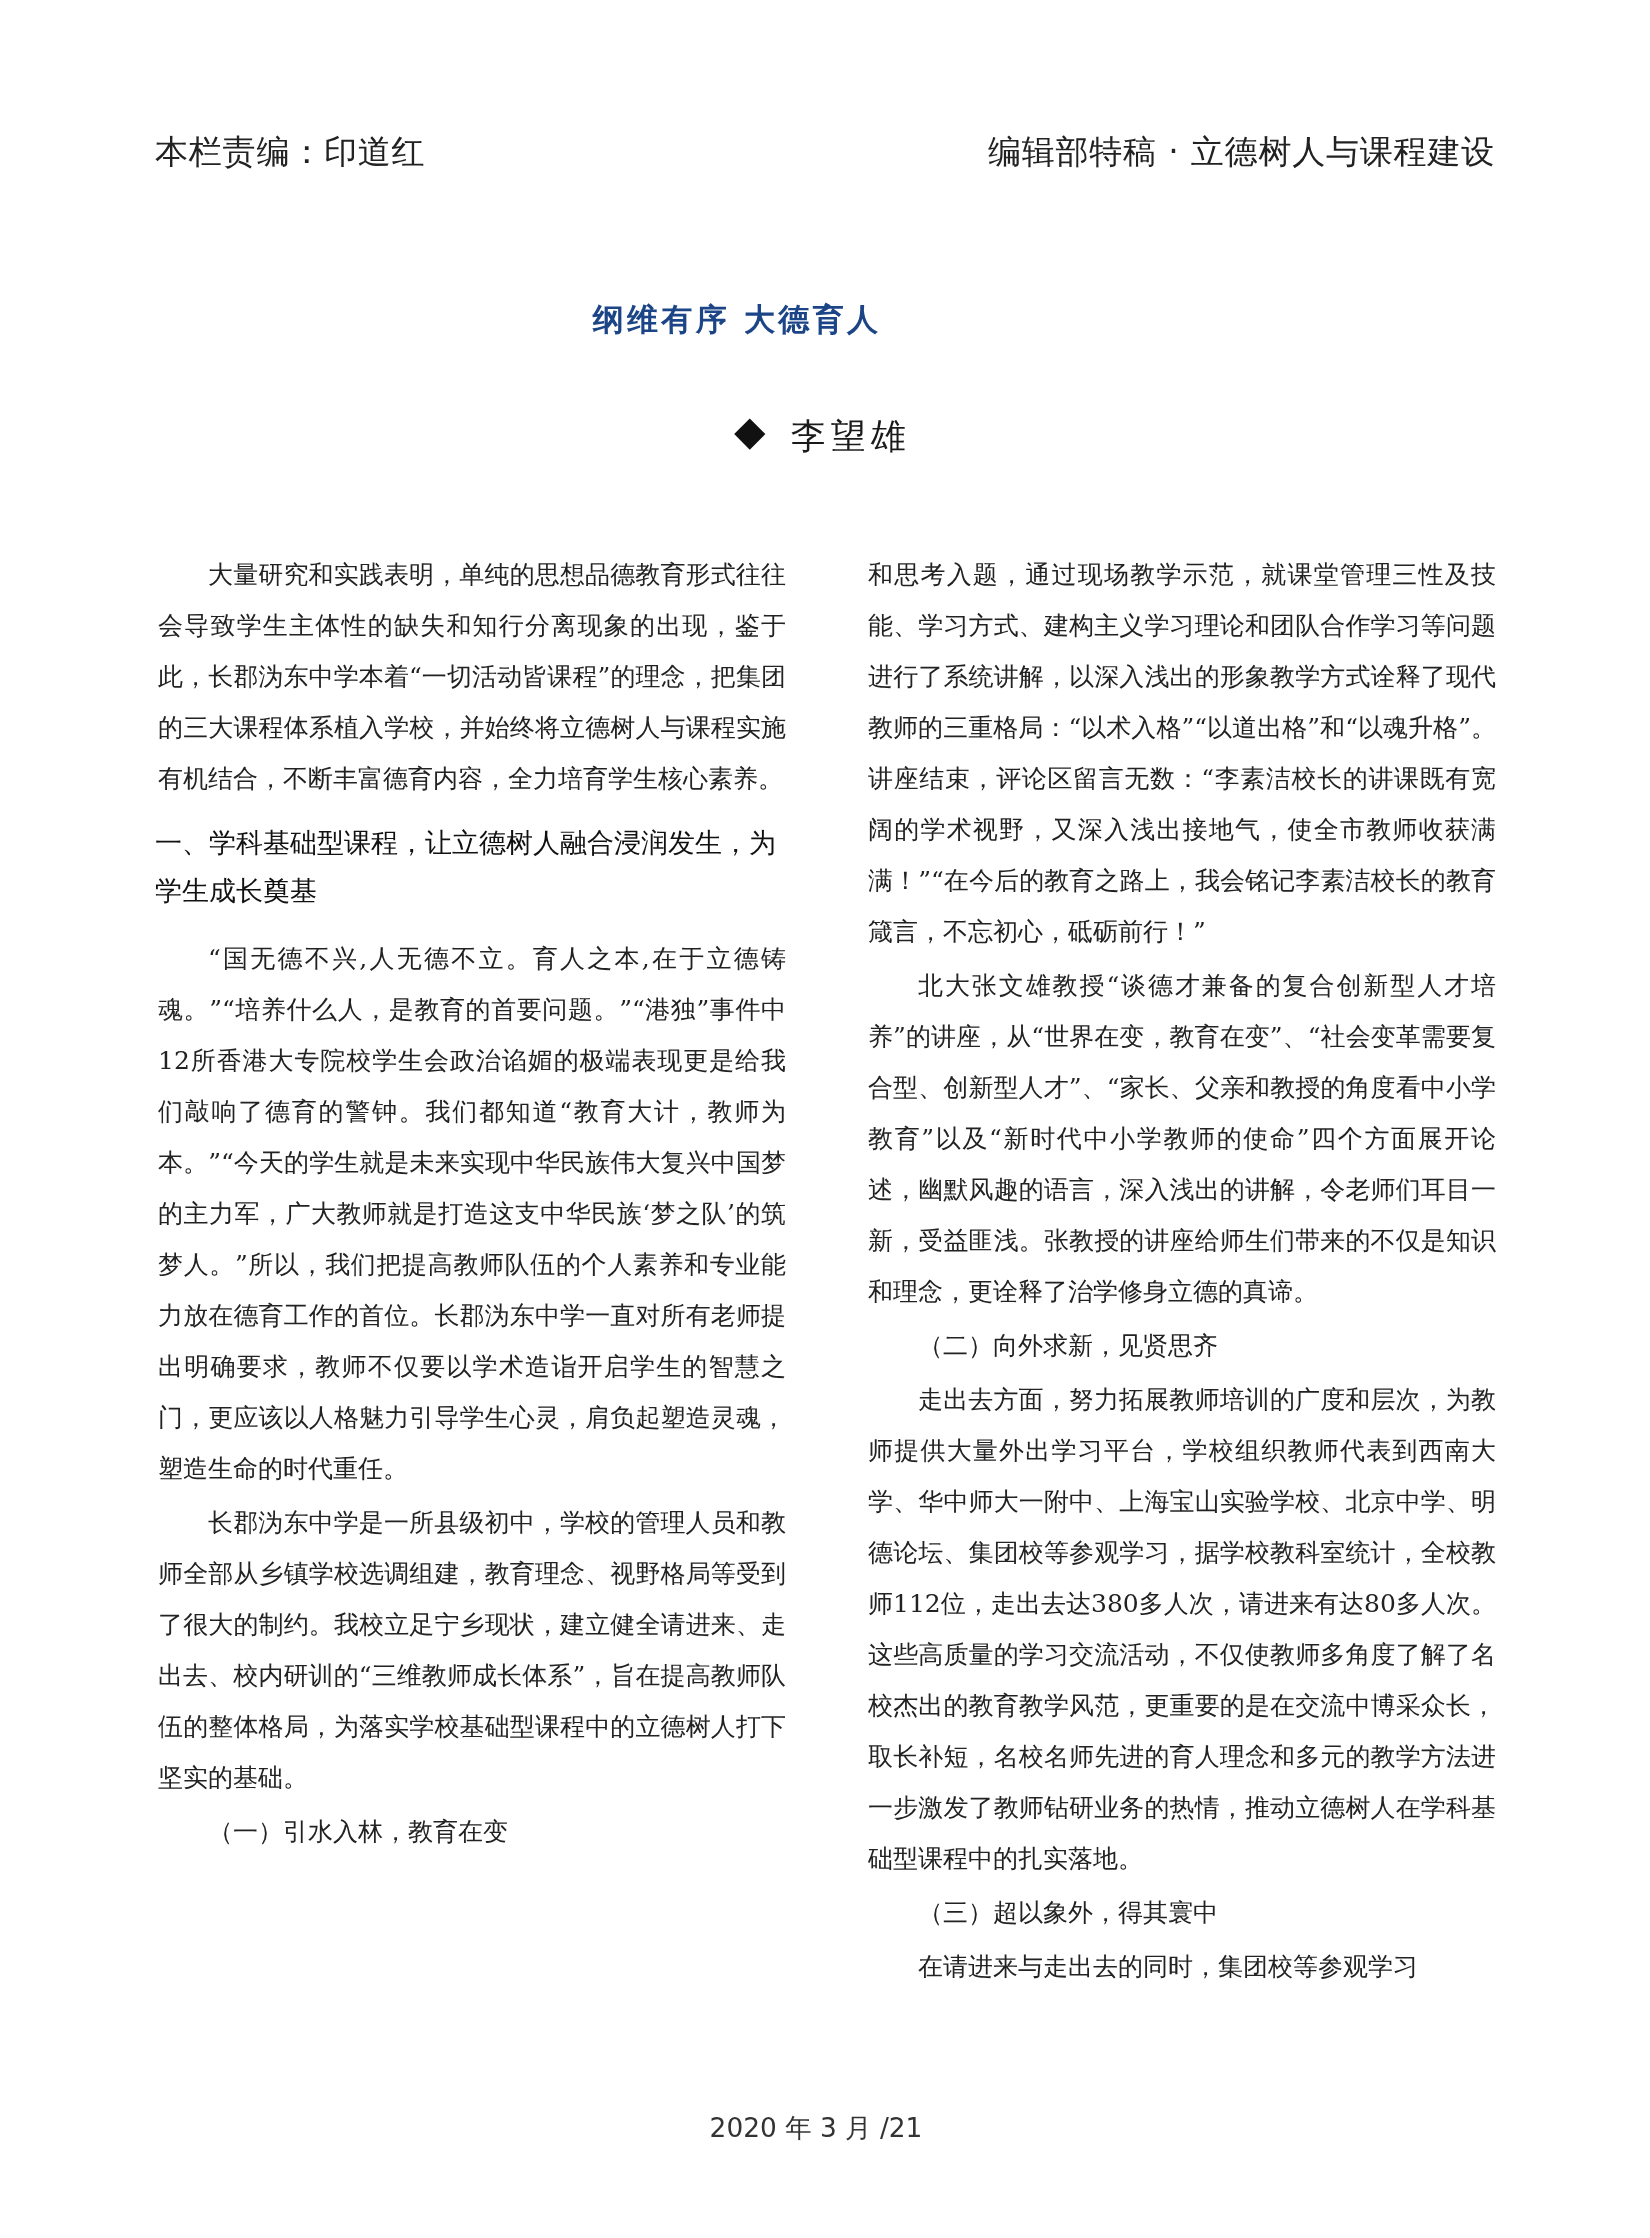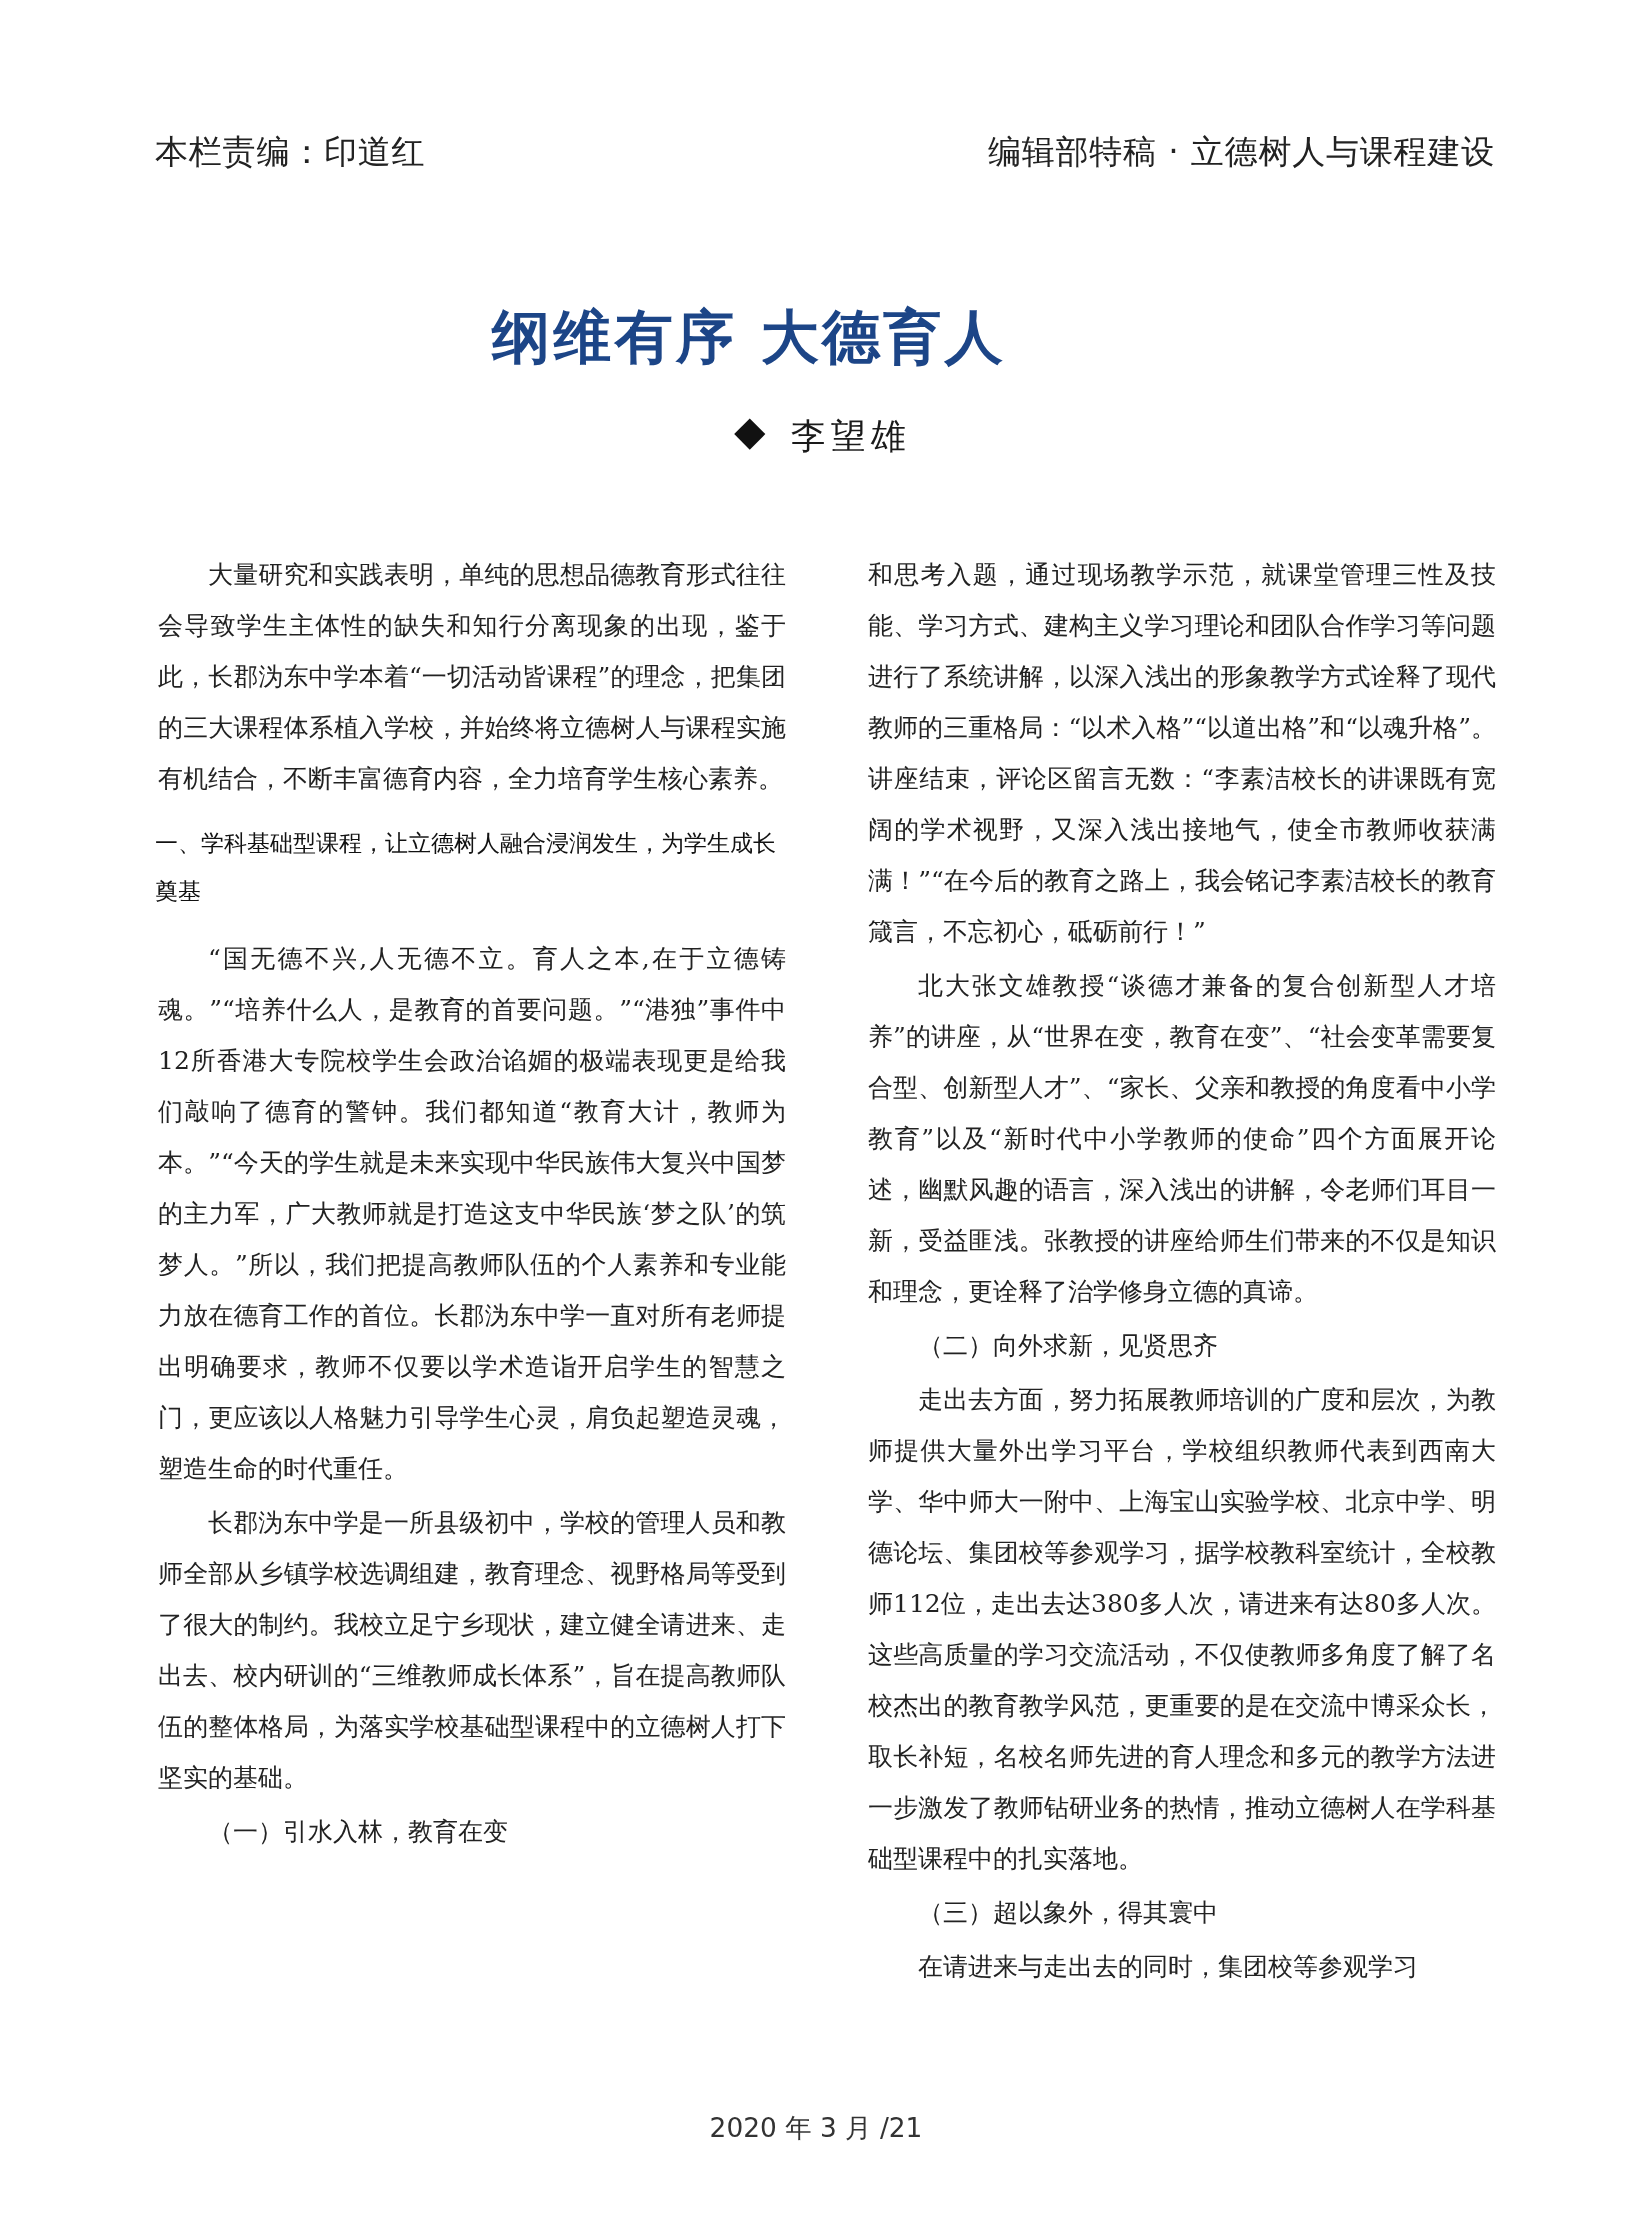--- a/index.html
+++ b/index.html
@@ -1,29 +1,29 @@
 <!DOCTYPE html>
 <html style="font-size:13.2px"><head>
 <meta charset="utf-8">
 <style>
   html, body { margin: 0; padding: 0; background: #ffffff; }
   body { width: 1650px; height: 2239px; position: relative; overflow: hidden; color: #1e1e1e; }
   .running-head { position: absolute; top: 130px; font-family: "DejaVu Sans", "Liberation Sans", sans-serif; font-size: 33px; color: #222; letter-spacing: 0.8px; }
   .rh-left { left: 155px; }
   .rh-right { right: 155px; }
-  .title { position: absolute; top: 299px; left: 12px; width: 1474px; text-align: center; font-family: "DejaVu Serif", "Liberation Serif", serif; font-weight: bold; font-size: 58px; color: #1c4587; letter-spacing: 3.3px; }
+  .title { position: absolute; top: 299px; left: 0; width: 1474px; text-align: center; font-family: "DejaVu Serif", "Liberation Serif", serif; font-weight: bold; font-size: 31px; color: #1c4587; letter-spacing: 3.3px; }
   .author { position: absolute; top: 413px; left: 0; width: 1650px; text-align: center; font-family: "DejaVu Serif", "Liberation Serif", serif; font-size: 35px; color: #1a1a1a; letter-spacing: 5px; }
   .diamond { display: inline-block; width: 21.5px; height: 21.5px; background: #111; transform: rotate(45deg); margin-right: 30px; vertical-align: middle; position: relative; top: -5px; }
   .column { position: absolute; top: 546px; width: 634px; font-family: "DejaVu Serif", "Liberation Serif", serif; font-size: 25px; line-height: 51px; color: #222; text-align: justify; }
   .col-left { left: 155px; }
   .col-right { left: 865px; }
   .column p { margin: 3px; }
   .indent { text-indent: 2em; }
   .sub-heading { text-indent: 2em; }
-  .section-heading { font-family: "DejaVu Sans", "Liberation Sans", sans-serif; font-size: 23px; line-height: 48px; color: #111; margin: 15px 0 18px 0 !important; text-align: left; }
+  .section-heading { font-family: "DejaVu Sans", "Liberation Sans", sans-serif; font-size: 27px; line-height: 48px; color: #111; margin: 15px 0 18px 0 !important; text-align: left; }
   .footer { position: absolute; top: 2111px; left: 0; width: 1632px; text-align: center; font-family: "DejaVu Sans", "Liberation Sans", sans-serif; font-size: 26.4px; color: #333; }
 </style>
 </head>
 <body>
 
 <div class="running-head rh-left">本栏责编：印道红</div>
 <div class="running-head rh-right">编辑部特稿 · 立德树人与课程建设</div>
 
 <div class="title">纲维有序 大德育人</div>
 

